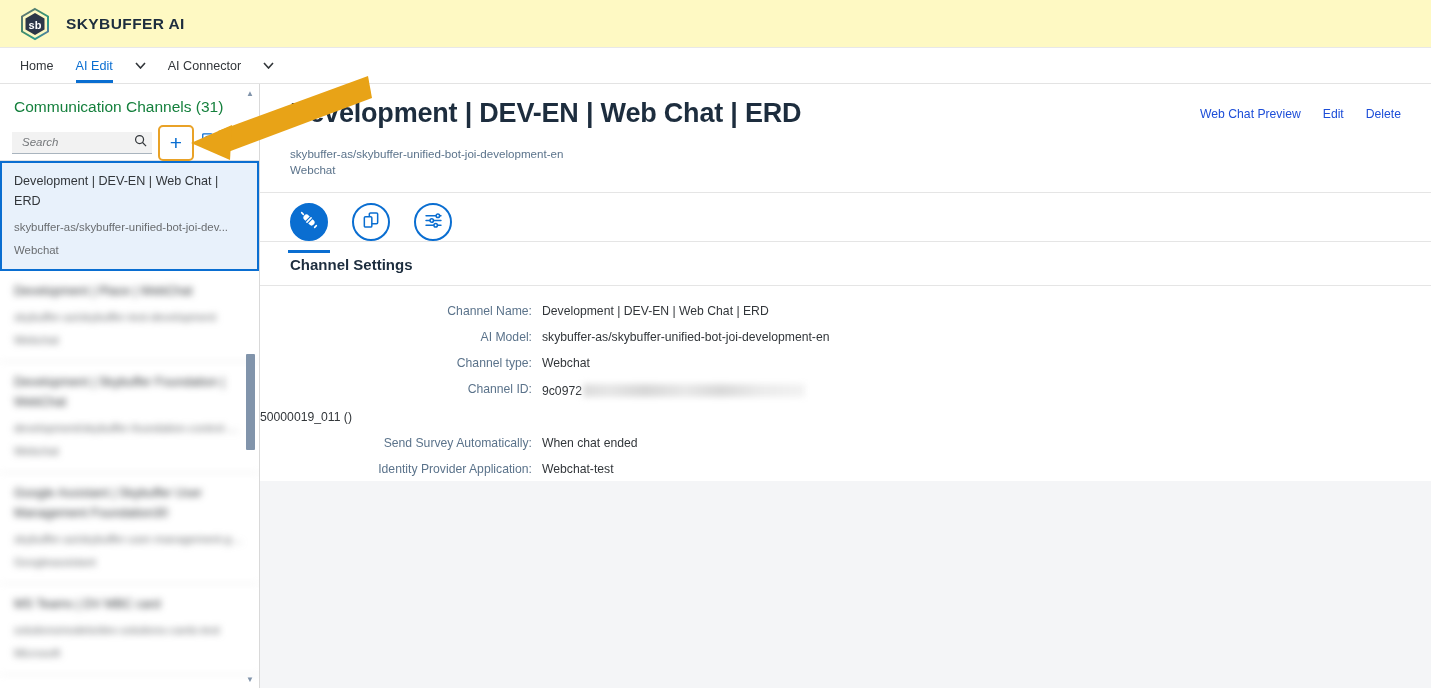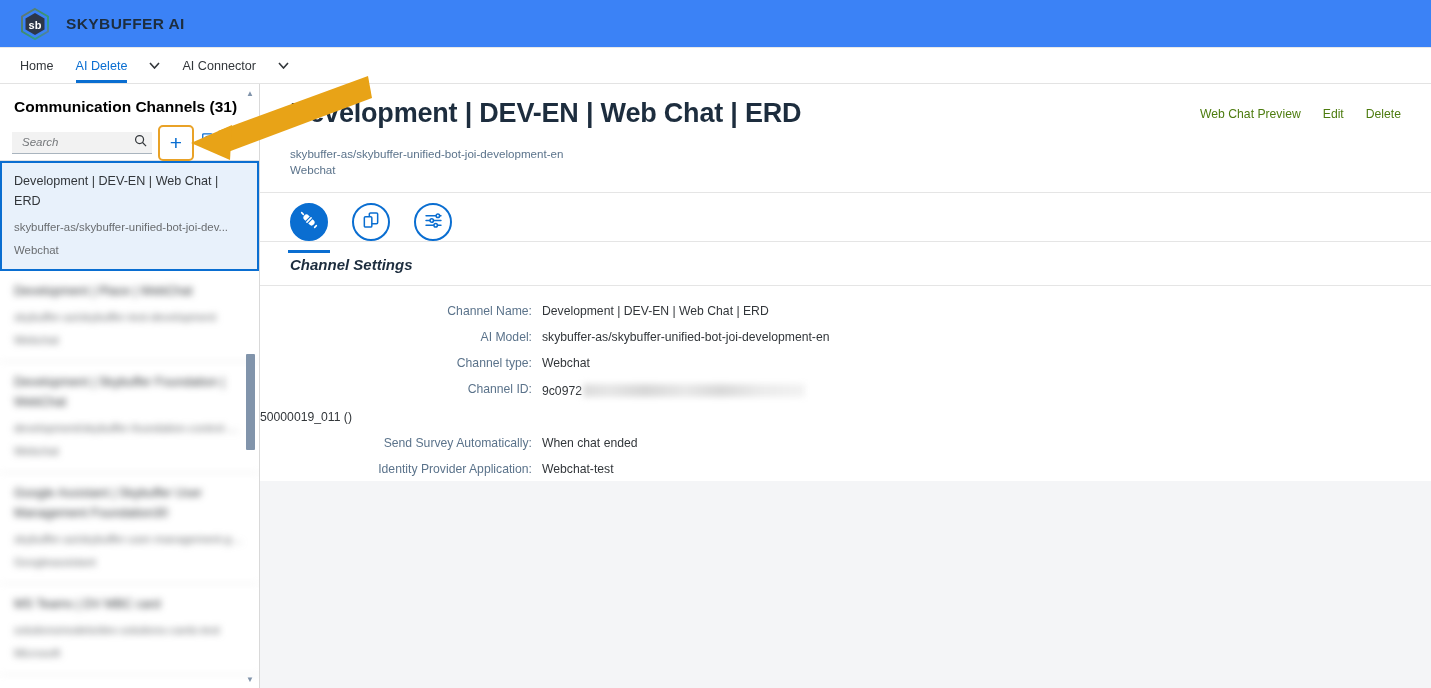--- a/index.html
+++ b/index.html
@@ -9,21 +9,21 @@
     font-family: "Liberation Sans", sans-serif;
     background: #ffffff;
     overflow: hidden;
     position: relative;
     color: #32363a;
   }
 
   
   .shell-header {
     height: 48px;
-    background: #3b82f6;
+    background: #fef9c3;
     display: flex;
     align-items: center;
     padding-left: 18px;
     border-bottom: 1px solid #e8e8e8;
   }
   .logo-mark {
     width: 34px; height: 34px;
     position: relative;
     flex: 0 0 auto;
     margin-right: 14px;
@@ -83,22 +83,22 @@
     width: 260px;
     flex: 0 0 260px;
     background:#fff;
     border-right: 1px solid #d9d9d9;
     display:flex; flex-direction:column;
     position: relative;
     overflow: hidden;
   }
   .sidebar-title {
     font-size: 15.5px;
-    font-weight: bold;
-    color:#000000;
+    font-weight: normal;
+    color:#15803d;
     line-height: 21px;
     padding: 12px 14px 8px 14px;
   }
   .sidebar-tools {
     display:flex; align-items:center;
     padding: 0 10px 0 12px;
     height: 36px;
     border-bottom: 1px solid #e0e0e0;
   }
   .search-wrap {
@@ -219,21 +219,21 @@
     letter-spacing: -0.2px;
     flex: 1 1 auto;
     line-height: 38px;
   }
   .head-actions {
     display:flex; align-items:center;
     gap: 22px;
     padding-top: 13px;
   }
   .head-link {
-    color:#4d7c0f;
+    color:#1d4ed8;
     font-size: 12.2px;
     cursor:pointer;
     white-space:nowrap;
   }
   .obj-sub {
     padding: 14px 30px 0 30px;
     font-size: 11.6px;
     color:#5b738b;
     line-height: 16px;
   }
@@ -269,21 +269,20 @@
     height:3px;
     background:#0a6ed1;
   }
   .tabs-divider { border-bottom: 1px solid #e5e5e5; }
 
   .section-title {
     font-size: 15px;
     font-weight: bold;
     color:#1d2d3e;
     padding: 14px 30px 12px 30px;
-    font-style: italic;
   }
   .section-rule { border-bottom: 1px solid #e5e5e5; }
 
   .form-grid {
     padding: 18px 0 0 0;
   }
   .form-row {
     display:flex;
     align-items:flex-start;
     margin-bottom: 12px;
@@ -338,21 +337,21 @@
       <polygon points="17,2 30,9.5 30,24.5 17,32 4,24.5 4,9.5" fill="none" stroke="url(#hexg)" stroke-width="2"></polygon>
       <polygon points="17,6 26.5,11.5 26.5,22.5 17,28 7.5,22.5 7.5,11.5" fill="#2d3748"></polygon>
       <text x="17" y="21.5" font-family="Liberation Sans, sans-serif" font-size="11" font-weight="bold" fill="#ffffff" text-anchor="middle">sb</text>
     </svg>
   </div>
   <div class="brand-title">SKYBUFFER AI</div>
 </div>
 
 <div class="nav-bar">
   <div class="nav-item">Home</div>
-  <div class="nav-item active">AI Delete</div>
+  <div class="nav-item active">AI Edit</div>
   <div class="nav-caret">
     <svg width="11" height="7" viewBox="0 0 11 7">
         <path d="M1 1 L5.5 6 L10 1" stroke="#32363a" stroke-width="1.6" fill="none"></path>
       </svg>
   </div>
   <div class="nav-item">AI Connector</div>
   <div class="nav-caret">
     <svg width="11" height="7" viewBox="0 0 11 7">
         <path d="M1 1 L5.5 6 L10 1" stroke="#32363a" stroke-width="1.6" fill="none"></path>
       </svg>

